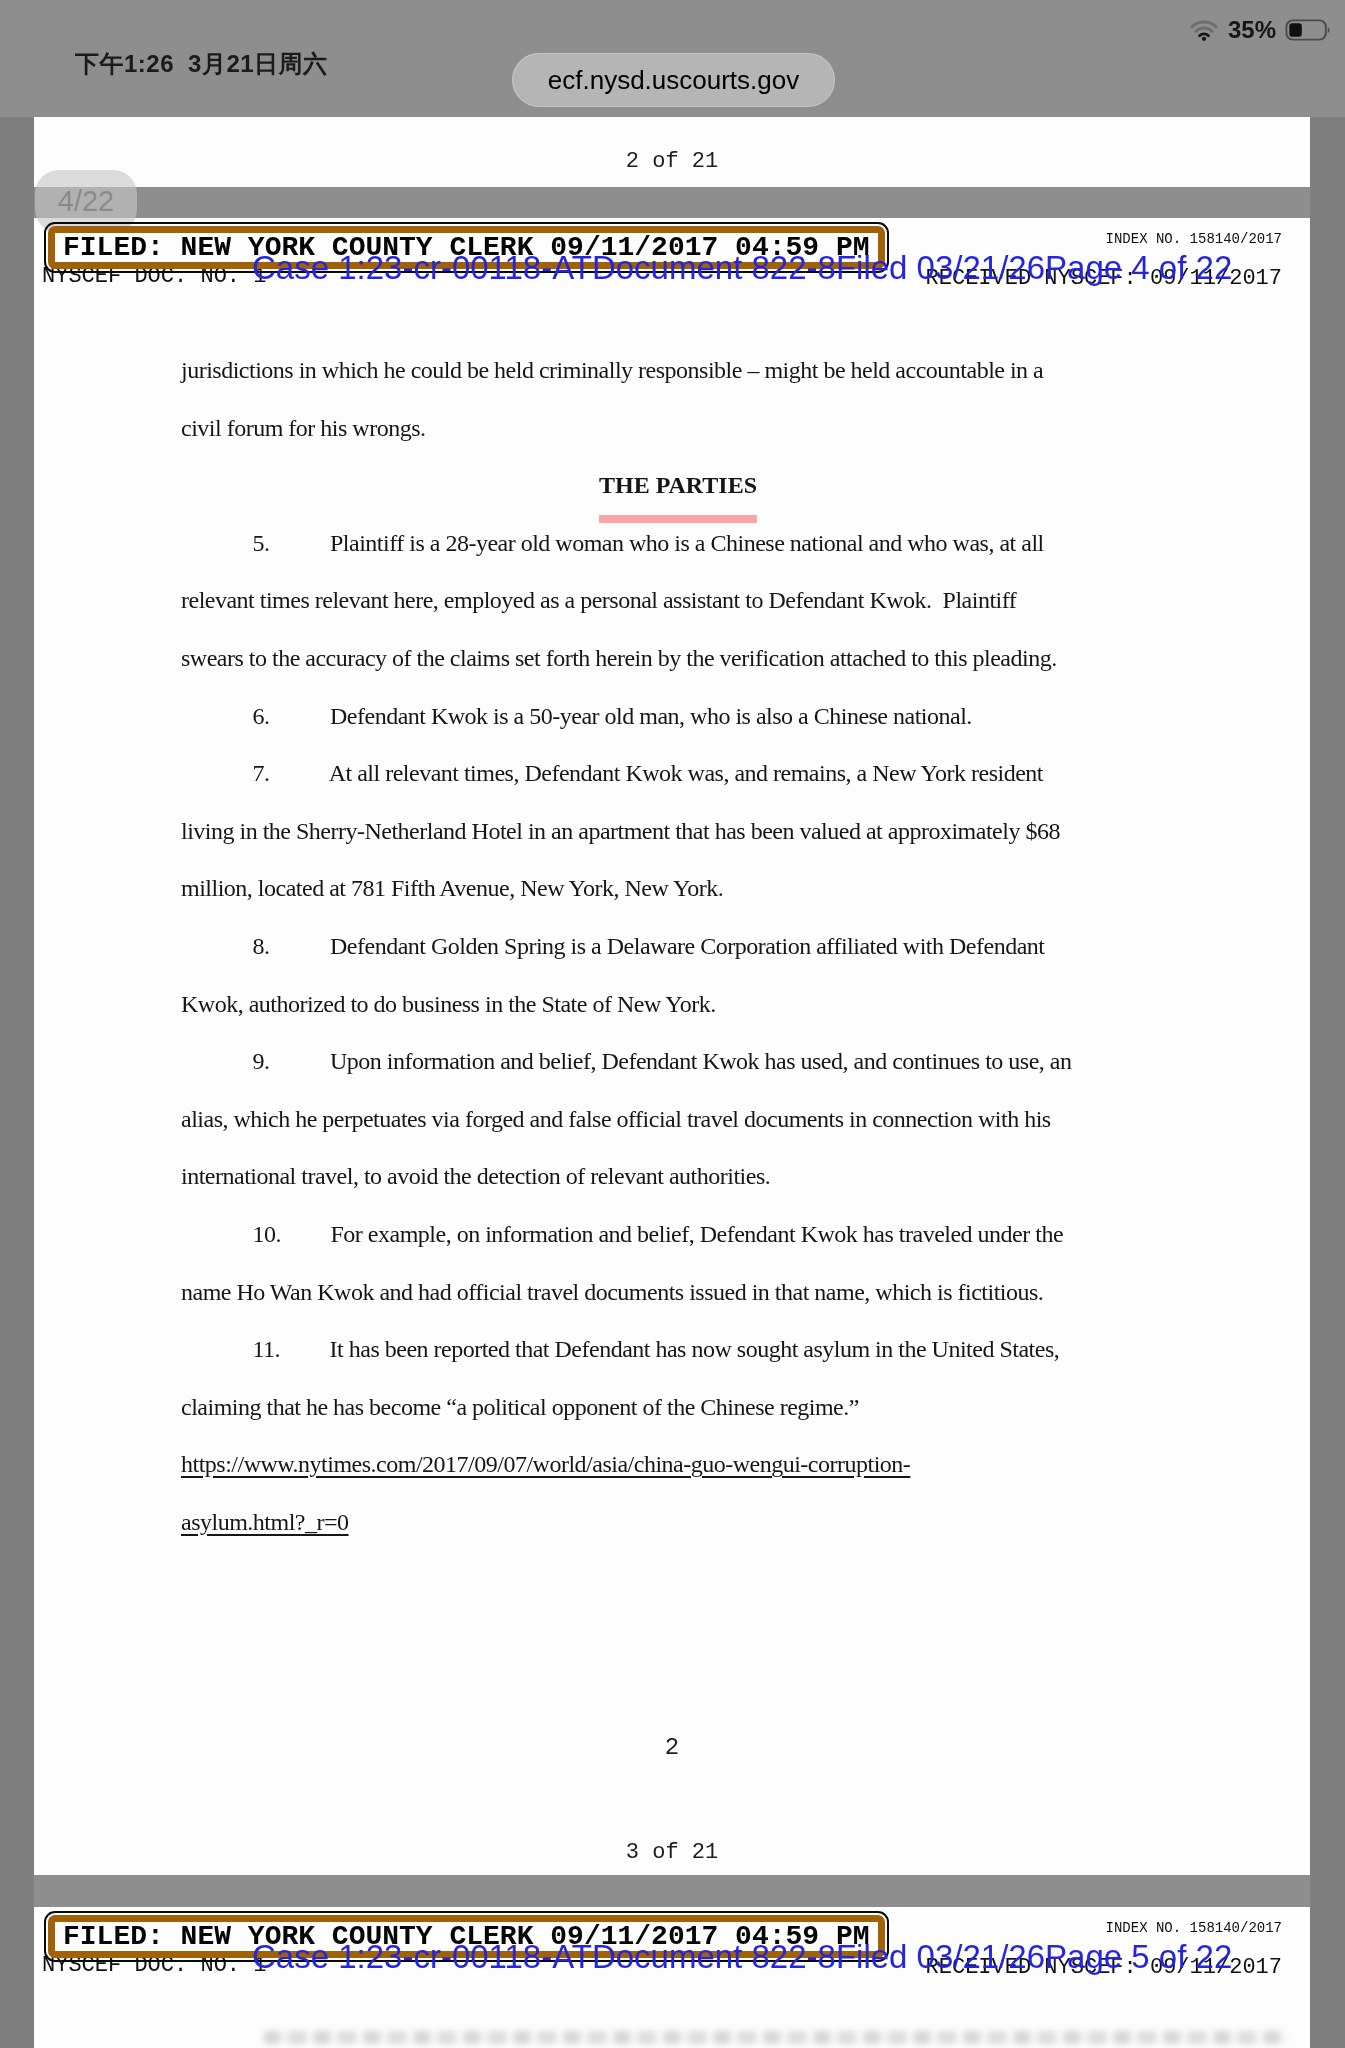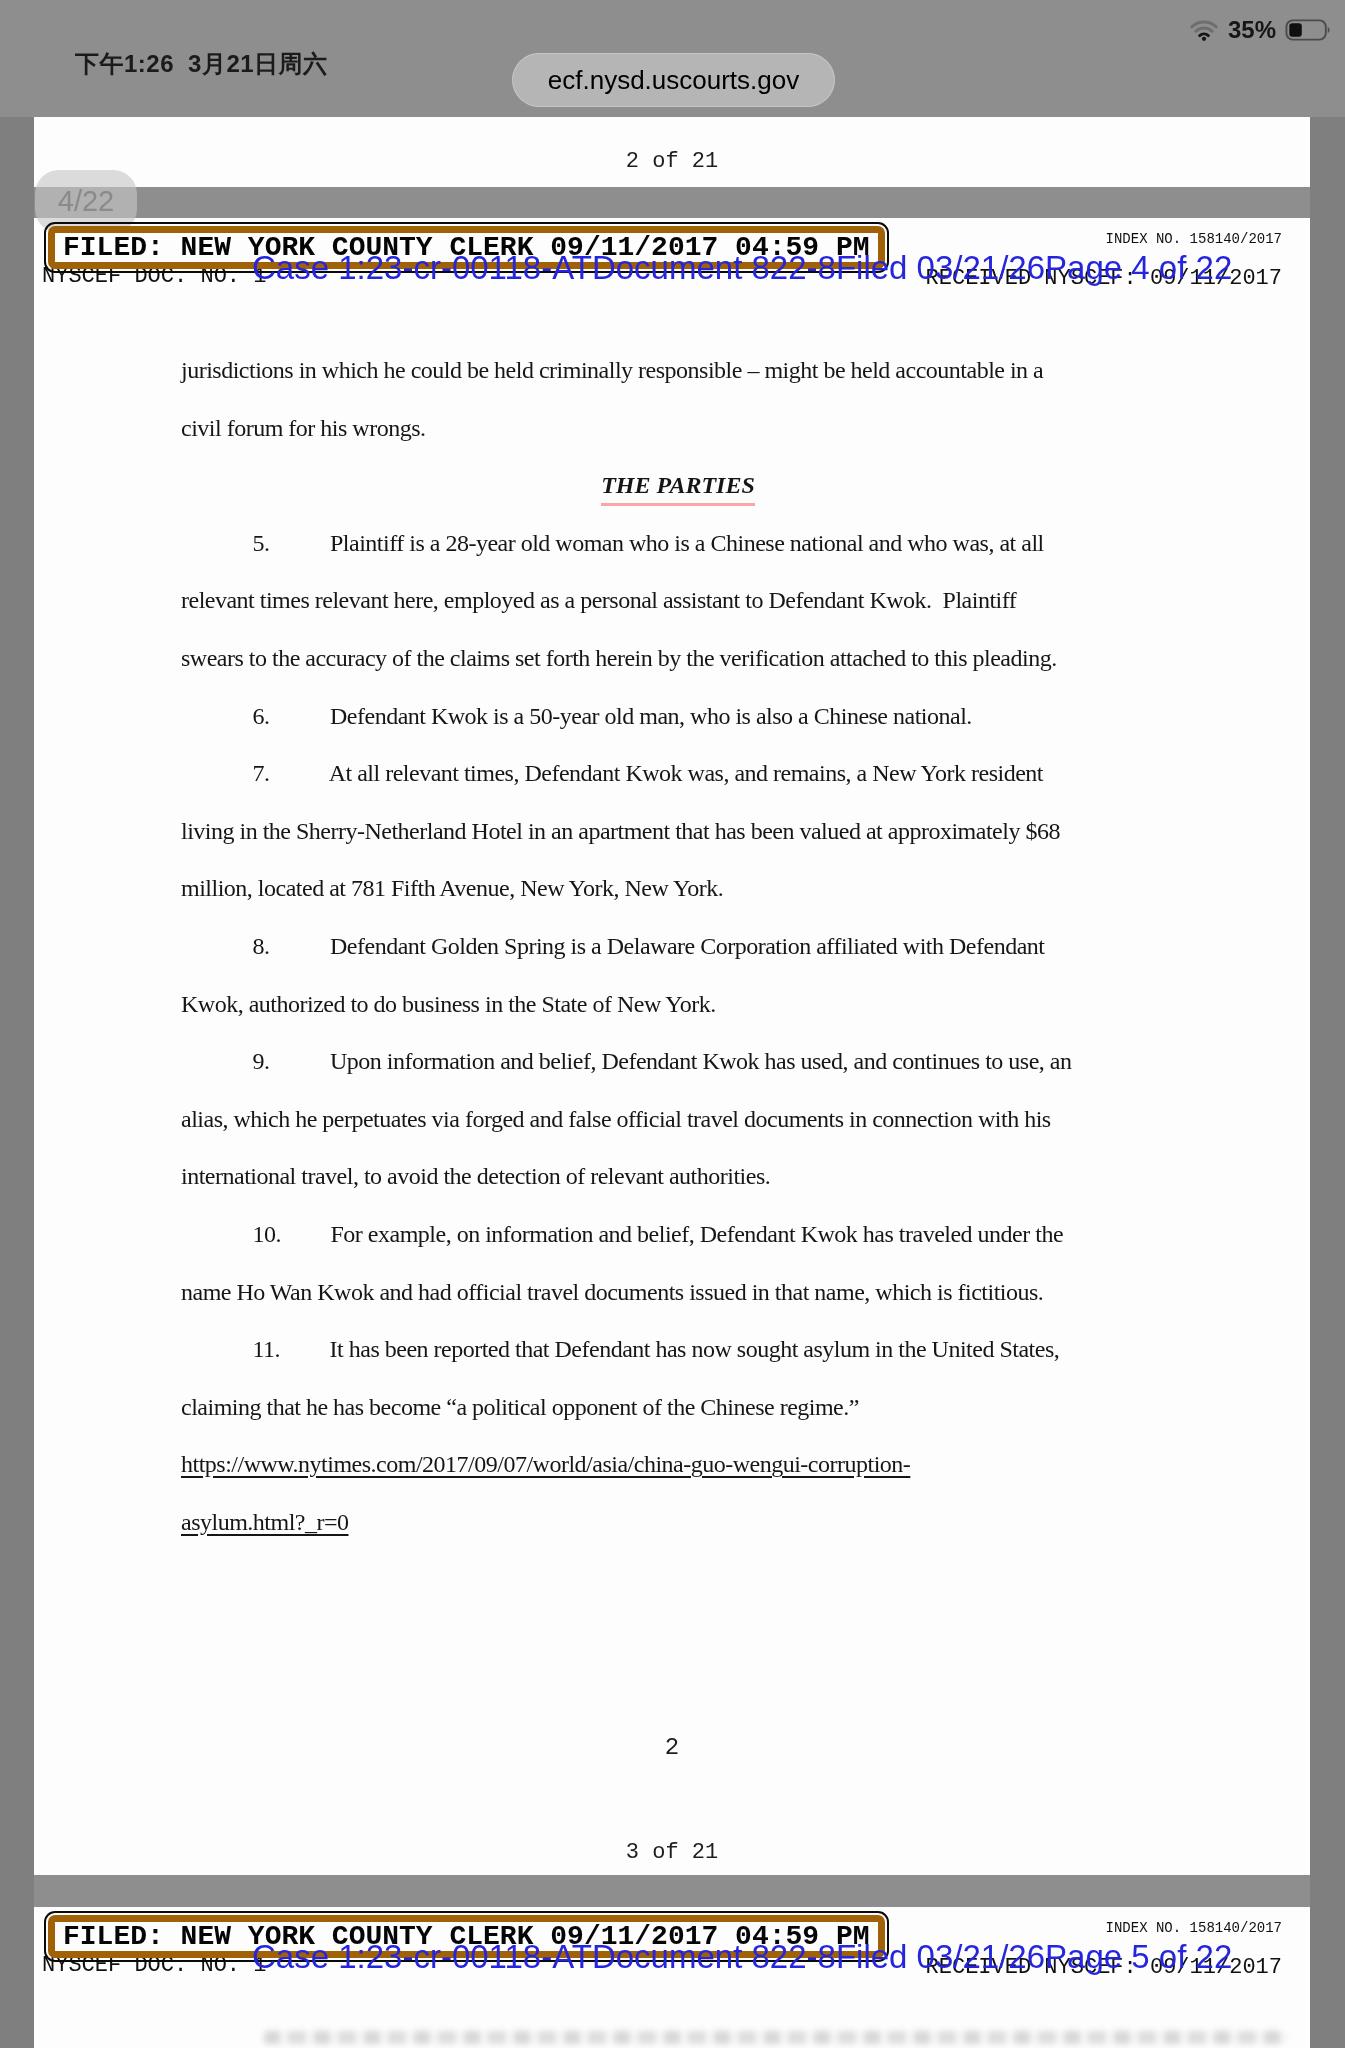--- a/index.html
+++ b/index.html
@@ -78,21 +78,21 @@
     font-family:"Liberation Sans", sans-serif; white-space:nowrap;margin-left:12px;
   }
   
   .doc-body {
     position:absolute; left:147px; top:124px; width:994px;
     font-family:"Liberation Serif", serif; font-size:24px; letter-spacing:-0.5px;
     line-height:57.6px; color:#161616; white-space:pre;
   }
   .doc-body .heading { text-align:center; letter-spacing:0; }
   .doc-body .heading .heading-text {
-    font-weight:700; border-bottom:3px solid #fca5a5; padding-bottom:5px;font-style:italic;
+    font-weight:700; border-bottom:8px solid #fca5a5; padding-bottom:17px;
   }
   .doc-body .link { text-decoration:underline; text-underline-offset:4px; }
   .page-num {
     position:absolute; left:0; top:1516px; width:100%; text-align:center;
     font-family:"Liberation Mono", monospace; font-size:24px; color:#1e1e1e;
   }
   .sep-bottom { top:1622px; }
   .sep-top { top:32px; }
   
   .blur-strip {

